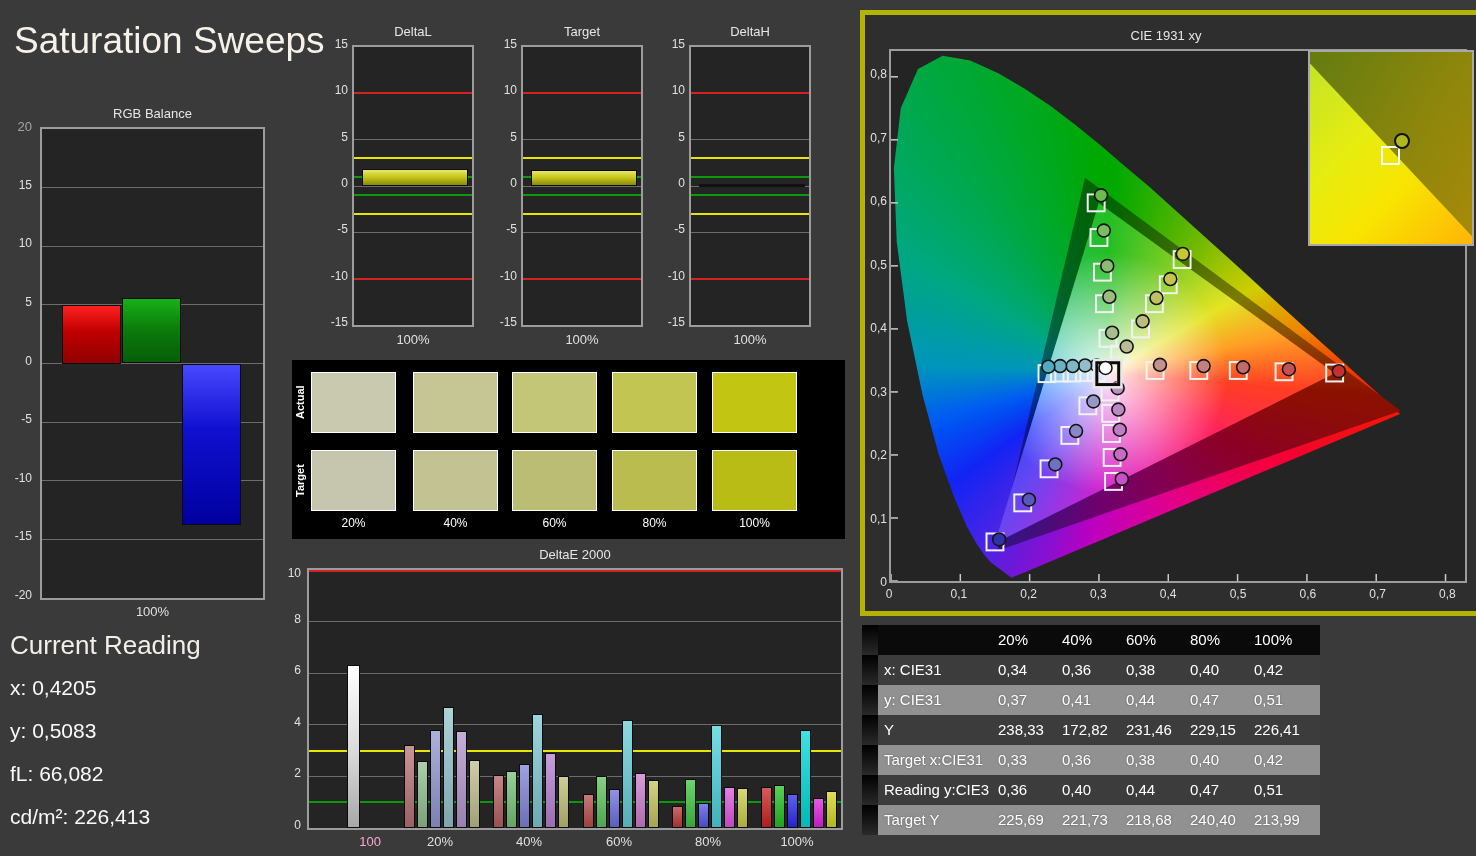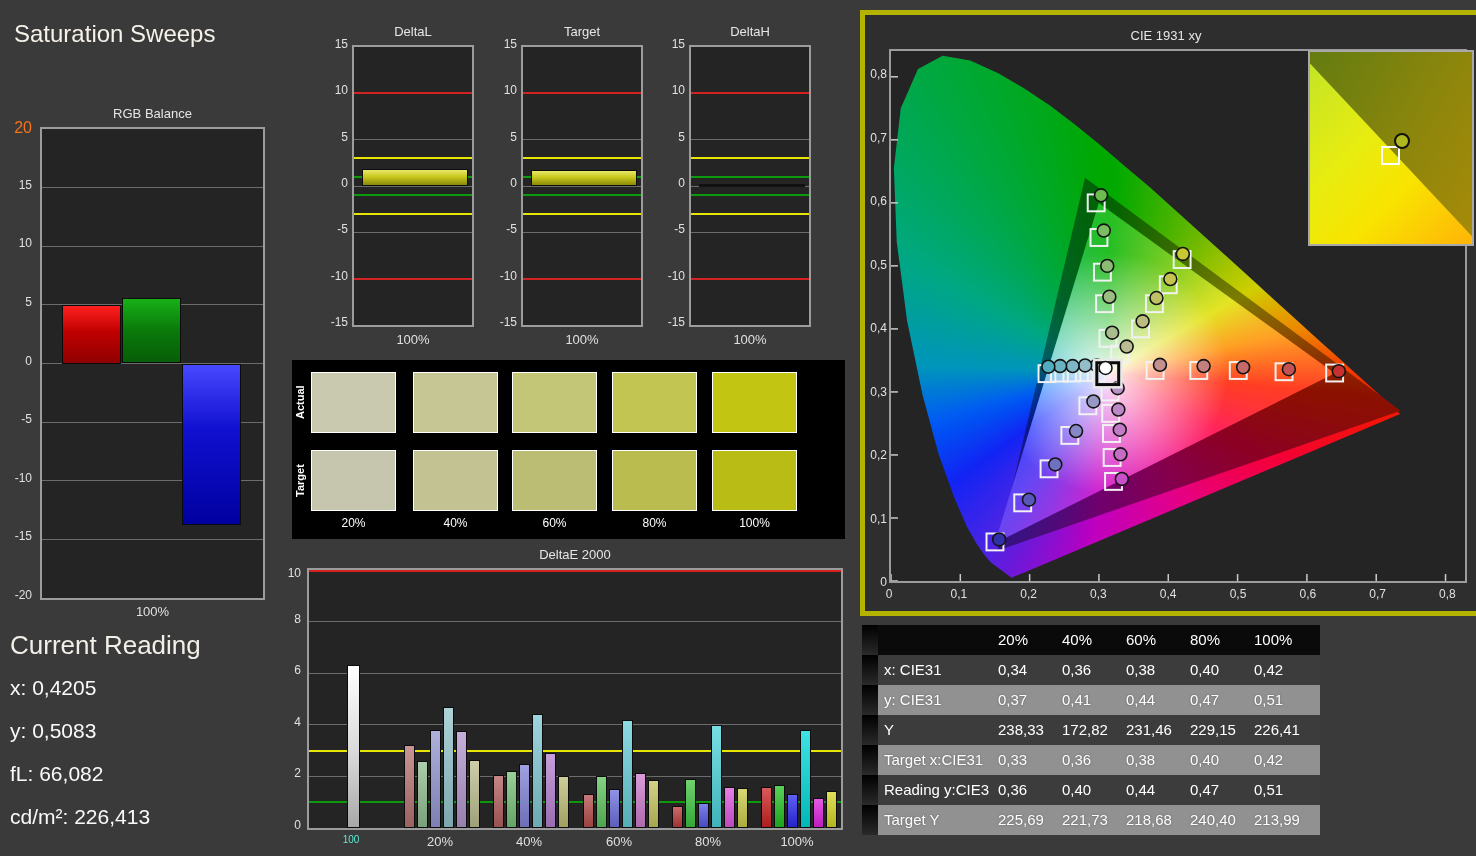--- a/index.html
+++ b/index.html
@@ -8,21 +8,21 @@
   .abs{position:absolute;}
   .center{text-align:center;}
   .panel-title{font-size:13px;color:#e6e6e6;}
   .plot{position:absolute;background:#242424;border:2px solid #9c9c9c;box-sizing:border-box;}
   .bar{position:absolute;border:1px solid #0b0b0b;box-sizing:border-box;}
   .bar-red{background:linear-gradient(180deg,#ff2020,#c00000 45%,#900000);}
   .bar-green{background:linear-gradient(180deg,#18b018,#0a7a0a 50%,#075e07);}
   .bar-blue{background:linear-gradient(180deg,#4848ff,#1010d0 40%,#0000a0);}
   .bar-olive{background:linear-gradient(180deg,#e8e868,#c8c81e 45%,#8a8a08);}
   .bar-white{background:linear-gradient(180deg,#ffffff,#d8d8d8 55%,#a8a8a8);}
-  #page-title{left:14px;top:20px;font-size:24px;color:#f6f1e9;}
+  #page-title{left:14px;top:20px;font-size:37px;color:#f6f1e9;}
   #current-reading-heading{left:10px;top:630px;font-size:26px;color:#f3efe8;}
   .cr-line{left:10px;font-size:21px;color:#fafafa;}
   
   #swatch-panel{left:292px;top:360px;width:553px;height:179px;background:#000;}
   
   #cie-panel{left:860px;top:10px;width:660px;height:606px;background:#2e2e2e;
     border:5px solid #b4b400;box-sizing:border-box;}
   #cie-plot{left:24px;top:34px;width:578px;height:534px;background:#242424;
     border:2px solid #9c9c9c;box-sizing:border-box;overflow:hidden;}
   .cie-hue{position:absolute;inset:0;
@@ -72,21 +72,21 @@
   <div class="abs panel-title center" style="left:40px;top:106px;width:225px;">RGB Balance</div>
   <div id="rgb-ticks" class="abs" style="left:2px;top:127px;width:32px;height:473px;">
       <div style="position: absolute; right: 2px; top: 461px; width: 100%; text-align: right; font-size: 12px; color: rgb(224, 224, 224);">-20</div>
       <div style="position: absolute; right: 2px; top: 402.375px; width: 100%; text-align: right; font-size: 12px; color: rgb(224, 224, 224);">-15</div>
       <div style="position: absolute; right: 2px; top: 343.75px; width: 100%; text-align: right; font-size: 12px; color: rgb(224, 224, 224);">-10</div>
       <div style="position: absolute; right: 2px; top: 285.125px; width: 100%; text-align: right; font-size: 12px; color: rgb(224, 224, 224);">-5</div>
       <div style="position: absolute; right: 2px; top: 226.5px; width: 100%; text-align: right; font-size: 12px; color: rgb(224, 224, 224);">0</div>
       <div style="position: absolute; right: 2px; top: 167.875px; width: 100%; text-align: right; font-size: 12px; color: rgb(224, 224, 224);">5</div>
       <div style="position: absolute; right: 2px; top: 109.25px; width: 100%; text-align: right; font-size: 12px; color: rgb(224, 224, 224);">10</div>
       <div style="position: absolute; right: 2px; top: 50.625px; width: 100%; text-align: right; font-size: 12px; color: rgb(224, 224, 224);">15</div>
-      <div style="position: absolute; right: 2px; top: -8px; width: 100%; text-align: right; font-size: 16px; color: #f97316;">20</div>
+      <div style="position: absolute; right: 2px; top: -8px; width: 100%; text-align: right; font-size: 13px; color: #a3a3a3;">20</div>
     </div>
   <div id="rgb-plot" class="plot" style="left:40px;top:127px;width:225px;height:473px;">
       <div style="position: absolute; left: 0px; width: 100%; top: 409.875px; height: 1px; background: rgb(108, 108, 108);"></div>
       <div style="position: absolute; left: 0px; width: 100%; top: 351.25px; height: 1px; background: rgb(108, 108, 108);"></div>
       <div style="position: absolute; left: 0px; width: 100%; top: 292.625px; height: 1px; background: rgb(108, 108, 108);"></div>
       <div style="position: absolute; left: 0px; width: 100%; top: 234px; height: 1px; background: rgb(108, 108, 108);"></div>
       <div style="position: absolute; left: 0px; width: 100%; top: 175.375px; height: 1px; background: rgb(108, 108, 108);"></div>
       <div style="position: absolute; left: 0px; width: 100%; top: 116.75px; height: 1px; background: rgb(108, 108, 108);"></div>
       <div style="position: absolute; left: 0px; width: 100%; top: 58.125px; height: 1px; background: rgb(108, 108, 108);"></div>
       <div class="bar bar-red" style="position: absolute; left: 20px; top: 175.875px; width: 59px; height: 58.625px; border: 1px solid rgb(11, 11, 11); box-sizing: border-box;"></div>
@@ -240,21 +240,21 @@
       <div style="position: absolute; left: 415px; top: 216.72px; width: 11px; height: 41.28px; border: 1px solid rgb(11, 11, 11); box-sizing: border-box; background: linear-gradient(rgba(255, 255, 255, 0.25), rgba(0, 0, 0, 0.15)), rgb(221, 85, 221);"></div>
       <div style="position: absolute; left: 428px; top: 218.01px; width: 11px; height: 39.99px; border: 1px solid rgb(11, 11, 11); box-sizing: border-box; background: linear-gradient(rgba(255, 255, 255, 0.25), rgba(0, 0, 0, 0.15)), rgb(202, 202, 71);"></div>
       <div style="position: absolute; left: 452px; top: 216.72px; width: 11px; height: 41.28px; border: 1px solid rgb(11, 11, 11); box-sizing: border-box; background: linear-gradient(rgba(255, 255, 255, 0.25), rgba(0, 0, 0, 0.15)), rgb(204, 34, 34);"></div>
       <div style="position: absolute; left: 465px; top: 215.43px; width: 11px; height: 42.57px; border: 1px solid rgb(11, 11, 11); box-sizing: border-box; background: linear-gradient(rgba(255, 255, 255, 0.25), rgba(0, 0, 0, 0.15)), rgb(34, 192, 34);"></div>
       <div style="position: absolute; left: 478px; top: 224.46px; width: 11px; height: 33.54px; border: 1px solid rgb(11, 11, 11); box-sizing: border-box; background: linear-gradient(rgba(255, 255, 255, 0.25), rgba(0, 0, 0, 0.15)), rgb(42, 42, 238);"></div>
       <div style="position: absolute; left: 491px; top: 159.96px; width: 11px; height: 98.04px; border: 1px solid rgb(11, 11, 11); box-sizing: border-box; background: linear-gradient(rgba(255, 255, 255, 0.25), rgba(0, 0, 0, 0.15)), rgb(0, 216, 216);"></div>
       <div style="position: absolute; left: 504px; top: 228.33px; width: 11px; height: 29.67px; border: 1px solid rgb(11, 11, 11); box-sizing: border-box; background: linear-gradient(rgba(255, 255, 255, 0.25), rgba(0, 0, 0, 0.15)), rgb(221, 34, 221);"></div>
       <div style="position: absolute; left: 517px; top: 220.59px; width: 11px; height: 37.41px; border: 1px solid rgb(11, 11, 11); box-sizing: border-box; background: linear-gradient(rgba(255, 255, 255, 0.25), rgba(0, 0, 0, 0.15)), rgb(212, 212, 34);"></div>
     </div>
   <div id="de-xlabels" class="abs" style="left:307px;top:834px;width:536px;height:16px;">
-      <div style="position: absolute; left: 14px; width: 60px; text-align: center; font-size: 10px; color: #5eead4;">100</div>
+      <div style="position: absolute; left: 14px; width: 60px; text-align: right; font-size: 13px; color: #f9a8d4;">100</div>
       <div style="position: absolute; left: 103px; width: 60px; text-align: center; font-size: 13px; color: rgb(224, 224, 224);">20%</div>
       <div style="position: absolute; left: 192px; width: 60px; text-align: center; font-size: 13px; color: rgb(224, 224, 224);">40%</div>
       <div style="position: absolute; left: 282px; width: 60px; text-align: center; font-size: 13px; color: rgb(224, 224, 224);">60%</div>
       <div style="position: absolute; left: 371px; width: 60px; text-align: center; font-size: 13px; color: rgb(224, 224, 224);">80%</div>
       <div style="position: absolute; left: 460px; width: 60px; text-align: center; font-size: 13px; color: rgb(224, 224, 224);">100%</div>
     </div>
 
   <div id="cie-panel" class="abs">
     <div class="abs panel-title center" style="left:0;top:13px;width:602px;">CIE 1931 xy</div>
     <div id="cie-ylabels" class="abs" style="left:2px;top:34px;width:20px;height:534px;">

